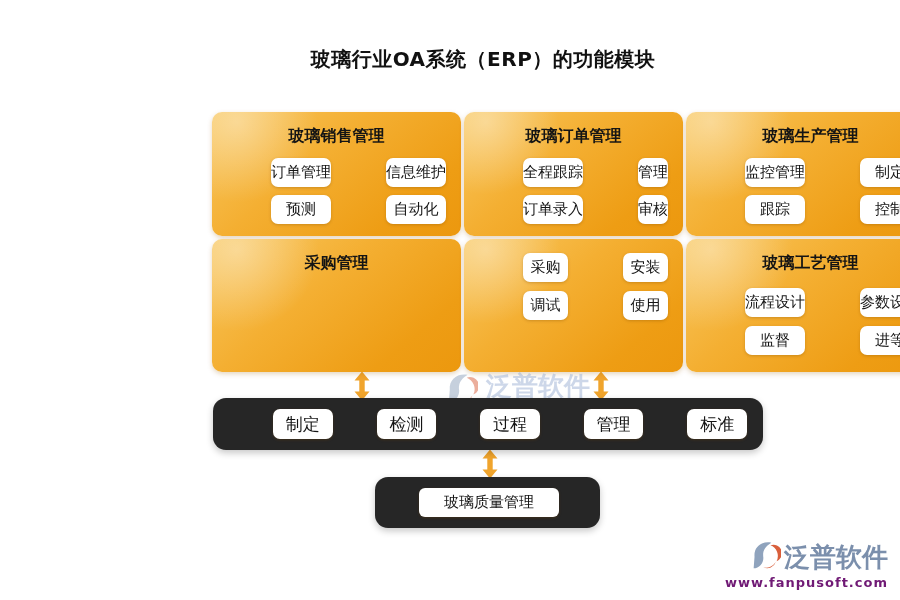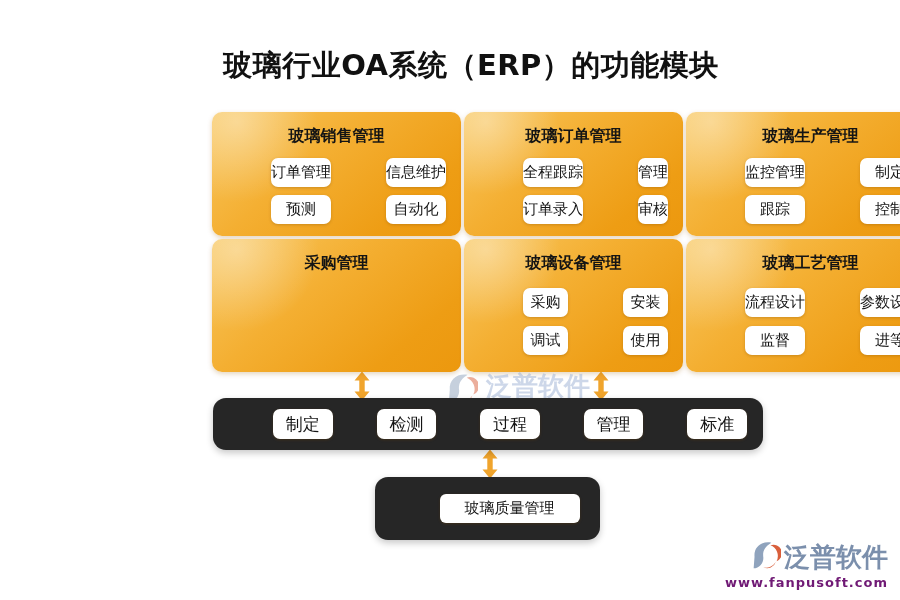--- a/index.html
+++ b/index.html
@@ -5,22 +5,22 @@
   html,body{margin:0;padding:0;}
   body{
     width:900px;height:600px;position:relative;overflow:hidden;
     background:#ffffff;
     font-family:"DejaVu Sans","Liberation Sans",sans-serif;
   }
   .canvas{position:absolute;inset:0;}
 
   
   .title{
-    position:absolute;left:196px;top:46px;width:550px;
-    text-align:center;font-size:29px;font-weight:800;color:#111;
+    position:absolute;left:208px;top:46px;width:550px;
+    text-align:center;font-size:20px;font-weight:800;color:#111;
     letter-spacing:0.5px;white-space:nowrap;
   }
 
   
   .modules{
     position:absolute;left:212px;top:112px;width:492px;height:260px;
     display:grid;grid-template-columns:repeat(3,1fr);
     grid-template-rows:124px 133px;gap:3px;z-index:1;
   }
   .card{
@@ -62,23 +62,23 @@
     position:absolute;left:213px;top:398px;width:550px;height:52px;
     background:#262626;border-radius:13px;
     display:flex;align-items:center;justify-content:space-between;
     padding:0 16px;box-sizing:border-box;z-index:2;
     box-shadow:0 3px 7px rgba(0,0,0,0.22);
   }
   .bar .chip{width:84px;height:30px;font-size:17px;border-radius:7px;}
 
   
   .qbox{
-    position:absolute;left:375px;top:477px;width:225px;height:63px;
+    position:absolute;left:375px;top:477px;width:225px;height:51px;
     background:#262626;border-radius:13px;
-    display:flex;align-items:center;justify-content:center;z-index:2;
+    display:flex;align-items:center;justify-content:flex-start;z-index:2;
     box-shadow:0 3px 7px rgba(0,0,0,0.22);
   }
   .qbox .chip{width:140px;height:29px;font-size:15px;border-radius:6px;}
 
   
   .watermark{
     position:absolute;left:446px;top:371px;z-index:1;opacity:0.5;
     display:flex;align-items:flex-start;gap:8px;
   }
   .watermark .wm-text{
@@ -136,21 +136,20 @@
         <div class="chip">跟踪</div>
         <div class="chip">控制</div>
       </div>
     </div>
 
     <div class="card tall">
       <div class="card-title">采购管理</div>
     </div>
 
     <div class="card tall">
-      <div class="card-title">玻璃设备管理</div>
       <div class="card-items">
         <div class="chip">采购</div>
         <div class="chip">安装</div>
         <div class="chip">调试</div>
         <div class="chip">使用</div>
       </div>
     </div>
 
     <div class="card tall">
       <div class="card-title">玻璃工艺管理</div>

